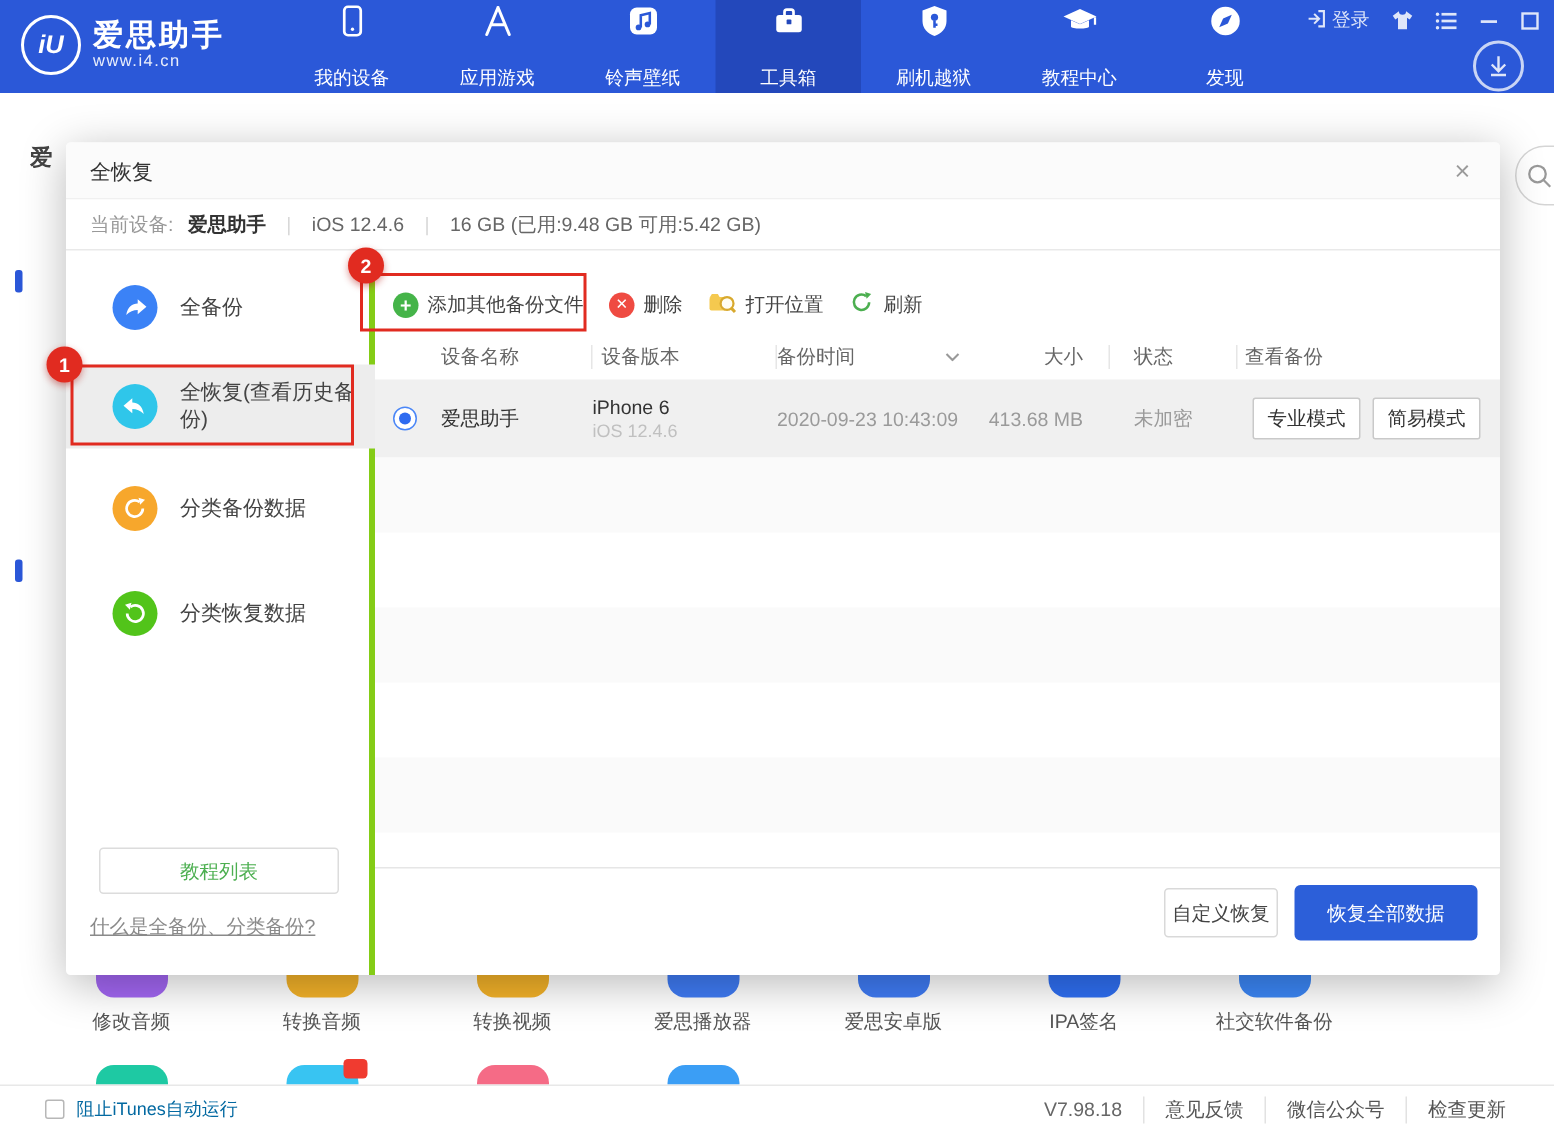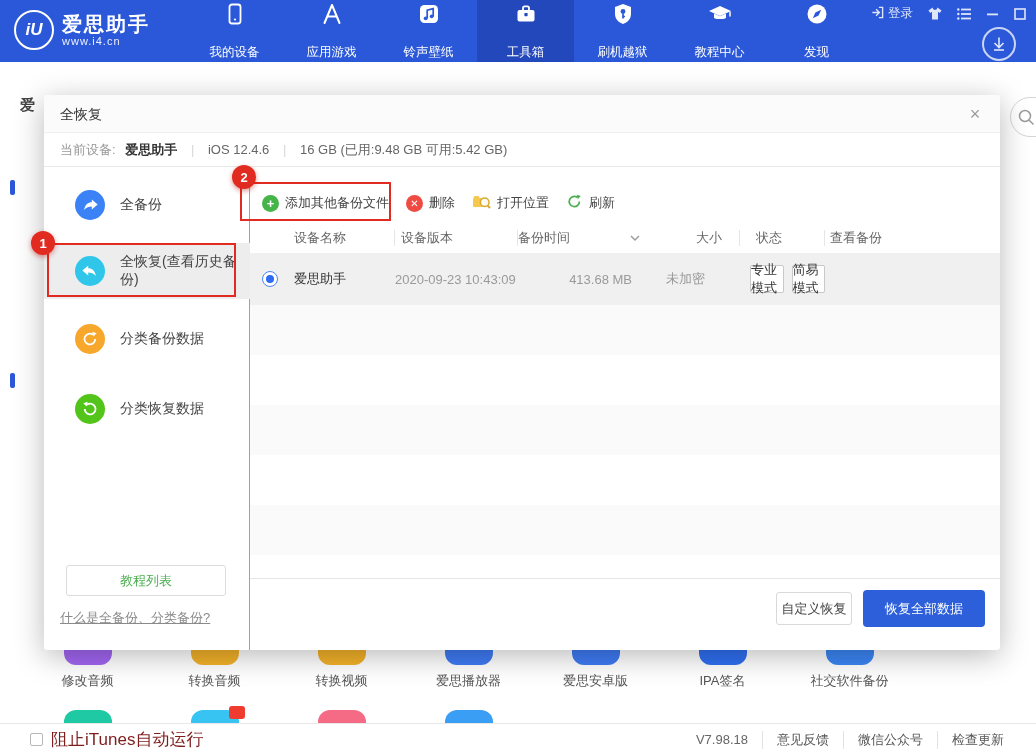--- a/index.html
+++ b/index.html
@@ -34,41 +34,41 @@
   .dock-row { position:absolute; left:24px; display:flex; z-index:1; }
   .dock-col { width:127px; display:flex; flex-direction:column; align-items:center; }
   .dock-icon { width:48px; height:48px; border-radius:12px; cursor:pointer; position:relative; }
   .dock-label { margin-top:7px; font-size:13px; color:#555; }
   .new-badge { position:absolute; right:-6px; top:-4px; width:16px; height:13px; background:#f03b30; border-radius:3px; }
 
   
   .statusbar { position:absolute; left:0; top:723px; width:1036px; height:31px; background:#fff; border-top:1px solid #e8e8e8; z-index:15; }
   .sb-left { position:absolute; left:30px; top:0; height:31px; display:flex; align-items:center; gap:8px; }
   .sb-check { width:13px; height:13px; border:1px solid #b7b7b7; border-radius:2px; background:#fff; cursor:pointer; }
-  .sb-label { font-size:17px; color:#7f1d1d; }
+  .sb-label { font-size:12px; color:#0369a1; }
   .sb-right { position:absolute; right:18px; top:0; height:31px; display:flex; align-items:center; }
   .sb-item { font-size:13px; color:#555; cursor:pointer; padding:0 14px; border-left:1px solid #e2e2e2; }
   .sb-version { font-size:13px; color:#666; padding-right:14px; }
 
   
   .dialog { position:absolute; left:44px; top:95px; width:956px; height:555px; background:#fff; border-radius:3px;
     box-shadow:0 6px 30px rgba(0,0,0,.28); z-index:30; }
   .dlg-titlebar { position:absolute; left:0; top:0; right:0; height:38px; background:#fbfbfb; border-bottom:1px solid #f0f0f0; border-radius:3px 3px 0 0; }
   .dlg-title { position:absolute; left:16px; top:0; line-height:38px; font-size:14px; color:#333; }
   .dlg-close { position:absolute; right:14px; top:8px; width:22px; height:22px; color:#9a9a9a; font-size:18px;
     display:flex; align-items:center; justify-content:center; cursor:pointer; }
   .dev-row { position:absolute; left:0; top:38px; right:0; height:34px; line-height:34px; padding-left:16px;
     border-bottom:1px solid #e9e9e9; font-size:13px; white-space:nowrap; }
   .dev-label { color:#999; margin-right:6px; }
   .dev-name { color:#333; font-weight:bold; }
   .dev-sep { color:#d8d8d8; margin:0 10px; }
   .dev-os, .dev-storage { color:#666; }
 
   
-  .dlg-side { position:absolute; left:0; top:72px; bottom:0; width:206px; border-right:1px solid #84cc16; }
+  .dlg-side { position:absolute; left:0; top:72px; bottom:0; width:206px; border-right:4px solid #84cc16; }
   .side-item { position:absolute; left:0; width:206px; display:flex; align-items:center; gap:15px; padding-left:31px; cursor:pointer; }
   .side-item.active { background:#ededed; }
   .sicon { width:30px; height:30px; border-radius:50%; display:flex; align-items:center; justify-content:center; flex:none; }
   .slabel { font-size:14px; color:#444; }
   .tut-btn { position:absolute; left:22px; top:398px; width:160px; height:31px; background:#fff; border:1px solid #dcdcdc;
     border-radius:3px; color:#4caf50; font-size:13px; display:flex; align-items:center; justify-content:center; cursor:pointer; }
   .help-link { position:absolute; left:16px; top:442px; font-size:13px; color:#8a8a8a; text-decoration:underline; cursor:pointer; }
 
   
   .dlg-content { position:absolute; left:206px; top:72px; right:0; bottom:0; }
@@ -410,20 +410,24 @@
       <div class="th" style="padding-left:5px;">查看备份</div>
     </div>
 
     <div class="drow trow">
       <div>
         <div class="radio">
             <div class="radio-dot"></div>
           </div>
       </div>
       <div class="cell-name">爱思助手</div>
+      <div class="cell-ver">
+        <div class="l1">iPhone 6</div>
+        <div class="l2">iOS 12.4.6</div>
+      </div>
       <div class="cell-time">2020-09-23 10:43:09</div>
       <div class="cell-size">413.68 MB</div>
       <div class="cell-status">未加密</div>
       <div class="cell-actions">
         <div class="mode-btn">专业模式</div>
         <div class="mode-btn">简易模式</div>
       </div>
     </div>
 
     <div class="stripe gray" style="top:138px;"></div>

